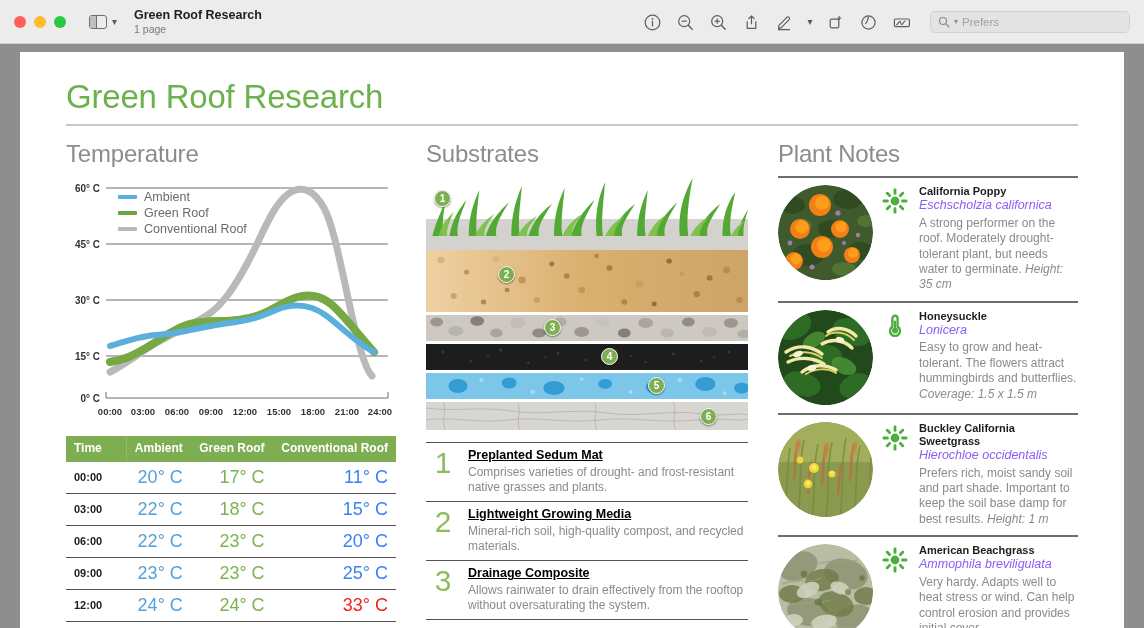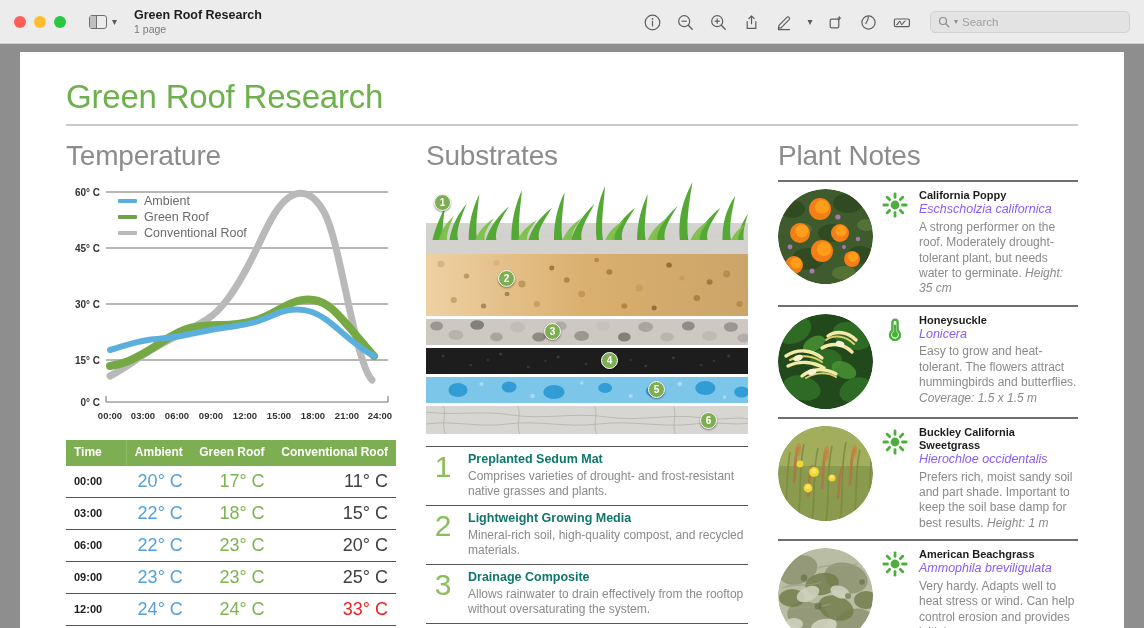--- a/index.html
+++ b/index.html
@@ -49,21 +49,21 @@
 
   .page-title { font-size: 33px; color: #6cb14c; font-weight: 400; letter-spacing: -0.2px; }
   .title-rule { height: 2px; background: #c9c9c9; margin-top: 8px; margin-bottom: 14px; }
 
   .columns { display: flex; gap: 30px; height: calc(100% - 70px); }
   .col { flex: 1; min-width: 0; }
   .col-1 { flex: 0 0 330px; }
   .col-2 { flex: 0 0 322px; }
   .col-3 { flex: 1; }
 
-  .sec-head { font-size: 28px; color: #8c8c8c; font-weight: 400; margin-bottom: 8px;
+  .sec-head { font-size: 24px; color: #8c8c8c; font-weight: 400; margin-bottom: 8px;
               letter-spacing: -0.2px; }
 
   
   .chart-wrap { position: relative; width: 100%; height: 252px; }
   .chart-svg { display: block; }
   .legend { position: absolute; left: 52px; top: 14px; }
   .leg-row { display: flex; align-items: center; gap: 7px; margin-bottom: 2px; }
   .leg-swatch { width: 19px; height: 4px; border-radius: 1px; }
   .leg-label { font-size: 12.5px; color: #6a6a6a; }
 
@@ -71,21 +71,21 @@
   .temp-table { width: 100%; border-collapse: collapse; margin-top: 8px; }
   .temp-table thead th { background: #7daf52; color: #fff; font-size: 12px;
                          font-weight: bold; padding: 6px 8px; text-align: right;
                          vertical-align: top; line-height: 1.15; margin-top: 14px; }
   .temp-table thead th.th-time { text-align: left; width: 60px;
                                  border-right: 1px solid #8fbb68; }
   .temp-table tbody td { padding: 5px 8px; border-bottom: 1.5px solid #555;
                          font-size: 18px; text-align: right; }
   .temp-table tbody td.c-time { font-size: 11px; font-weight: bold; color: #1d1d1d;
                                 text-align: left; }
-  .v-amb { color: #55a0d8; } .v-grn { color: #7bb450; } .v-con { color: #404040; }
+  .v-amb { color: #55a0d8; } .v-grn { color: #7bb450; } .v-con { color: #3b82f6; }
   .v-hot { color: #f42121; margin-top: 32px; }
 
   
   .stack { width: 100%; }
   .layer { position: relative; width: 100%; }
   .badge { position: absolute; width: 17px; height: 17px; border-radius: 50%;
            background: #7daf52; color: #fff; font-size: 10px; font-weight: bold;
            display: flex; align-items: center; justify-content: center;
            border: 1.6px solid #fff; box-shadow: 0 1px 2px rgba(0,0,0,.45); }
 
@@ -95,21 +95,21 @@
   .l-black { height: 26px; }
   .l-blue { height: 26px; }
   .l-root { height: 28px; }
 
   .sub-list { margin-top: 12px; }
   .sub-item { display: flex; gap: 12px; border-top: 1.5px solid #555;
               padding: 5px 0 6px 4px; align-items: flex-start; }
   .sub-num { font-size: 30px; color: #8bbe5a; font-weight: 300; line-height: 1;
              width: 26px; flex: 0 0 26px; text-align: center; }
   .sub-txt { flex: 1; min-width: 0; }
-  .sub-name { font-size: 12.5px; font-weight: bold; color: #0f766e; line-height: 1.25; }
+  .sub-name { font-size: 12.5px; font-weight: bold; color: #000000; line-height: 1.25; text-decoration: underline; }
   .sub-desc { font-size: 12px; color: #8a8a8a; line-height: 1.27; margin-top: 1px; }
 
   
   .plant-item { display: flex; gap: 9px; border-top: 2px solid #6e6e6e;
                 padding: 7px 0 8px 0; align-items: flex-start; }
   .plant-photo { width: 95px; height: 95px; border-radius: 50%; flex: 0 0 95px;
                  overflow: hidden; position: relative; }
   .plant-icon { width: 28px; flex: 0 0 28px; padding-top: 3px; }
   .plant-body { flex: 1; min-width: 0; }
   .p-name { font-size: 11px; font-weight: bold; color: #1d1d1d; line-height: 1.2; }
@@ -196,21 +196,21 @@
             <rect x="2.4" y="5" width="15" height="7.6" rx="1.3" fill="none" stroke="#5e5e5e" stroke-width="1.2"></rect>
             <path d="M4.6 10.6c1.6 0 2-3.2 3.3-3.2 1 0 .7 3.2 1.9 3.2 1.3 0 2-3.6 3.4-3.6" fill="none" stroke="#5e5e5e" stroke-width="1.1" stroke-linecap="round"></path>
           </svg>
       </div>
       <div class="search-box">
         <svg width="12" height="12" viewBox="0 0 12 12">
             <circle cx="5" cy="5" r="3.5" fill="none" stroke="#8d8d8d" stroke-width="1.2"></circle>
             <line x1="7.6" y1="7.6" x2="10.8" y2="10.8" stroke="#8d8d8d" stroke-width="1.3" stroke-linecap="round"></line>
           </svg>
         <span class="chev" style="font-size:8px;color:#8d8d8d">▾</span>
-        <span class="search-ph">Search</span>
+        <span class="search-ph">Prefers</span>
       </div>
     </div>
   </div>
 
   <div class="canvas">
   <div class="page">
 
     <div class="page-title">Green Roof Research</div>
     <div class="title-rule"></div>
 

